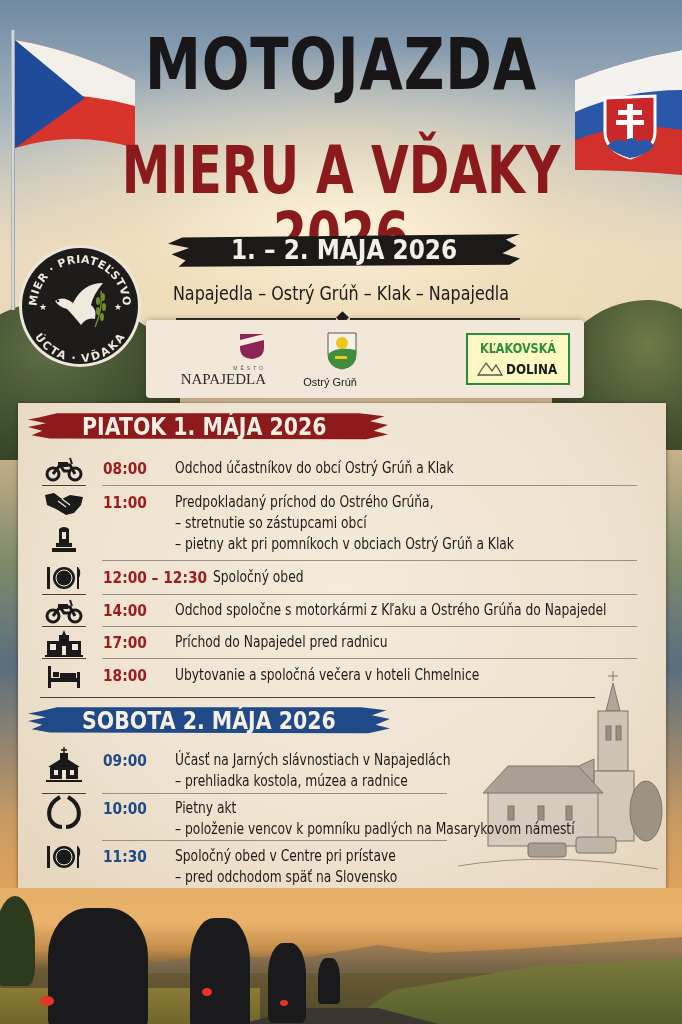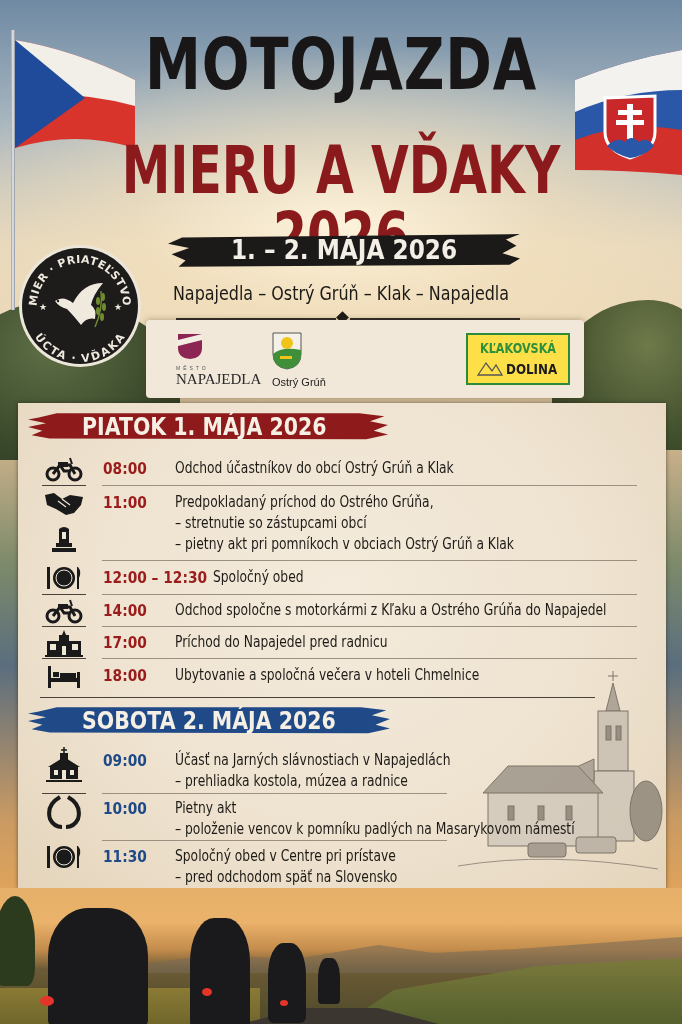--- a/index.html
+++ b/index.html
@@ -47,25 +47,25 @@
     font-family: "DejaVu Sans", sans-serif; font-size: 19px; color: #1c1a17;
     transform: scaleX(0.84);
   }
   .divider-line { position: absolute; top: 318px; height: 2px; background: #2d2a26; }
   .divider-diamond { position: absolute; left: 338px; top: 313px; width: 9px; height: 9px; background: #1c1a17; transform: rotate(45deg); }
 
   .logo-strip {
     position: absolute; left: 146px; top: 320px; width: 438px; height: 78px;
     background: #f1e8da; border-radius: 4px; box-shadow: 0 0 6px rgba(70,50,30,0.4);
   }
-  .logo { position: absolute; top: 12px; text-align: left; }
+  .logo { position: absolute; top: 12px; text-align: right; }
   .logo-caption { font-size: 11px; color: #222; margin-top: 2px; white-space: nowrap; }
   .napajedla-caption { font-family: "Liberation Serif", serif; font-size: 15px; color: #2a2a2a; letter-spacing: 0; }
   .napajedla-small { font-size: 5px; letter-spacing: 3px; color: #555; margin-top: 1px; }
-  .kd-box { position: absolute; left: 320px; top: 13px; width: 104px; height: 52px; border: 2px solid #2d8a3b; background: #fde047; }
+  .kd-box { position: absolute; left: 320px; top: 13px; width: 104px; height: 52px; border: 2px solid #2d8a3b; background: #fef9c3; }
   .kd-top { position: absolute; left: 0; top: 5px; width: 100%; text-align: center; color: #2c8f3b; font-weight: bold; font-size: 14px; font-family: "DejaVu Sans", sans-serif; transform: scaleX(0.8); }
   .kd-bottom { position: absolute; left: 38px; top: 26px; color: #1b1b1b; font-weight: bold; font-size: 14px; font-family: "DejaVu Sans", sans-serif; transform: scaleX(0.85); transform-origin: left; }
   .kd-icon { position: absolute; left: 8px; top: 24px; }
 
   .emblem { position: absolute; left: 17px; top: 243px; width: 126px; height: 126px; }
 
   
   .card {
     position: absolute; left: 18px; top: 403px; width: 648px; height: 486px;
     background: radial-gradient(ellipse at 50% 40%, #f4ebdc 0%, #eee2cf 60%, #e4d4bb 100%);
@@ -173,21 +173,21 @@
 
   <div class="logo-strip">
     <div class="logo" style="left:30px;width:90px;">
       <svg width="28" height="28" viewBox="0 0 28 28">
         <path d="M2 2 H26 V16 Q26 26 14 27 Q2 26 2 16 Z" fill="#8c2553"></path>
         <path d="M2 8 L26 2 V8 L2 14 Z" fill="#f4ede3"></path>
       </svg>
       <div class="napajedla-small">MĚSTO</div>
       <div class="napajedla-caption">NAPAJEDLA</div>
     </div>
-    <div class="logo" style="left:126px;width:70px;">
+    <div class="logo" style="left:141px;width:70px;">
       <svg width="30" height="38" viewBox="0 0 30 38">
         <path d="M1 1 H29 V22 Q29 35 15 37 Q1 35 1 22 Z" fill="#f4f1e8" stroke="#555" stroke-width="1"></path>
         <circle cx="15" cy="11" r="6" fill="#f0c419"></circle>
         <path d="M1 22 Q10 14 29 18 V22 Q29 35 15 37 Q1 35 1 22 Z" fill="#3f8f3a"></path>
         <rect x="8" y="24" width="12" height="3" fill="#f0c419"></rect>
       </svg>
       <div class="logo-caption">Ostrý Grúň</div>
     </div>
     <div class="kd-box">
       <div class="kd-top">KĽAKOVSKÁ</div>

